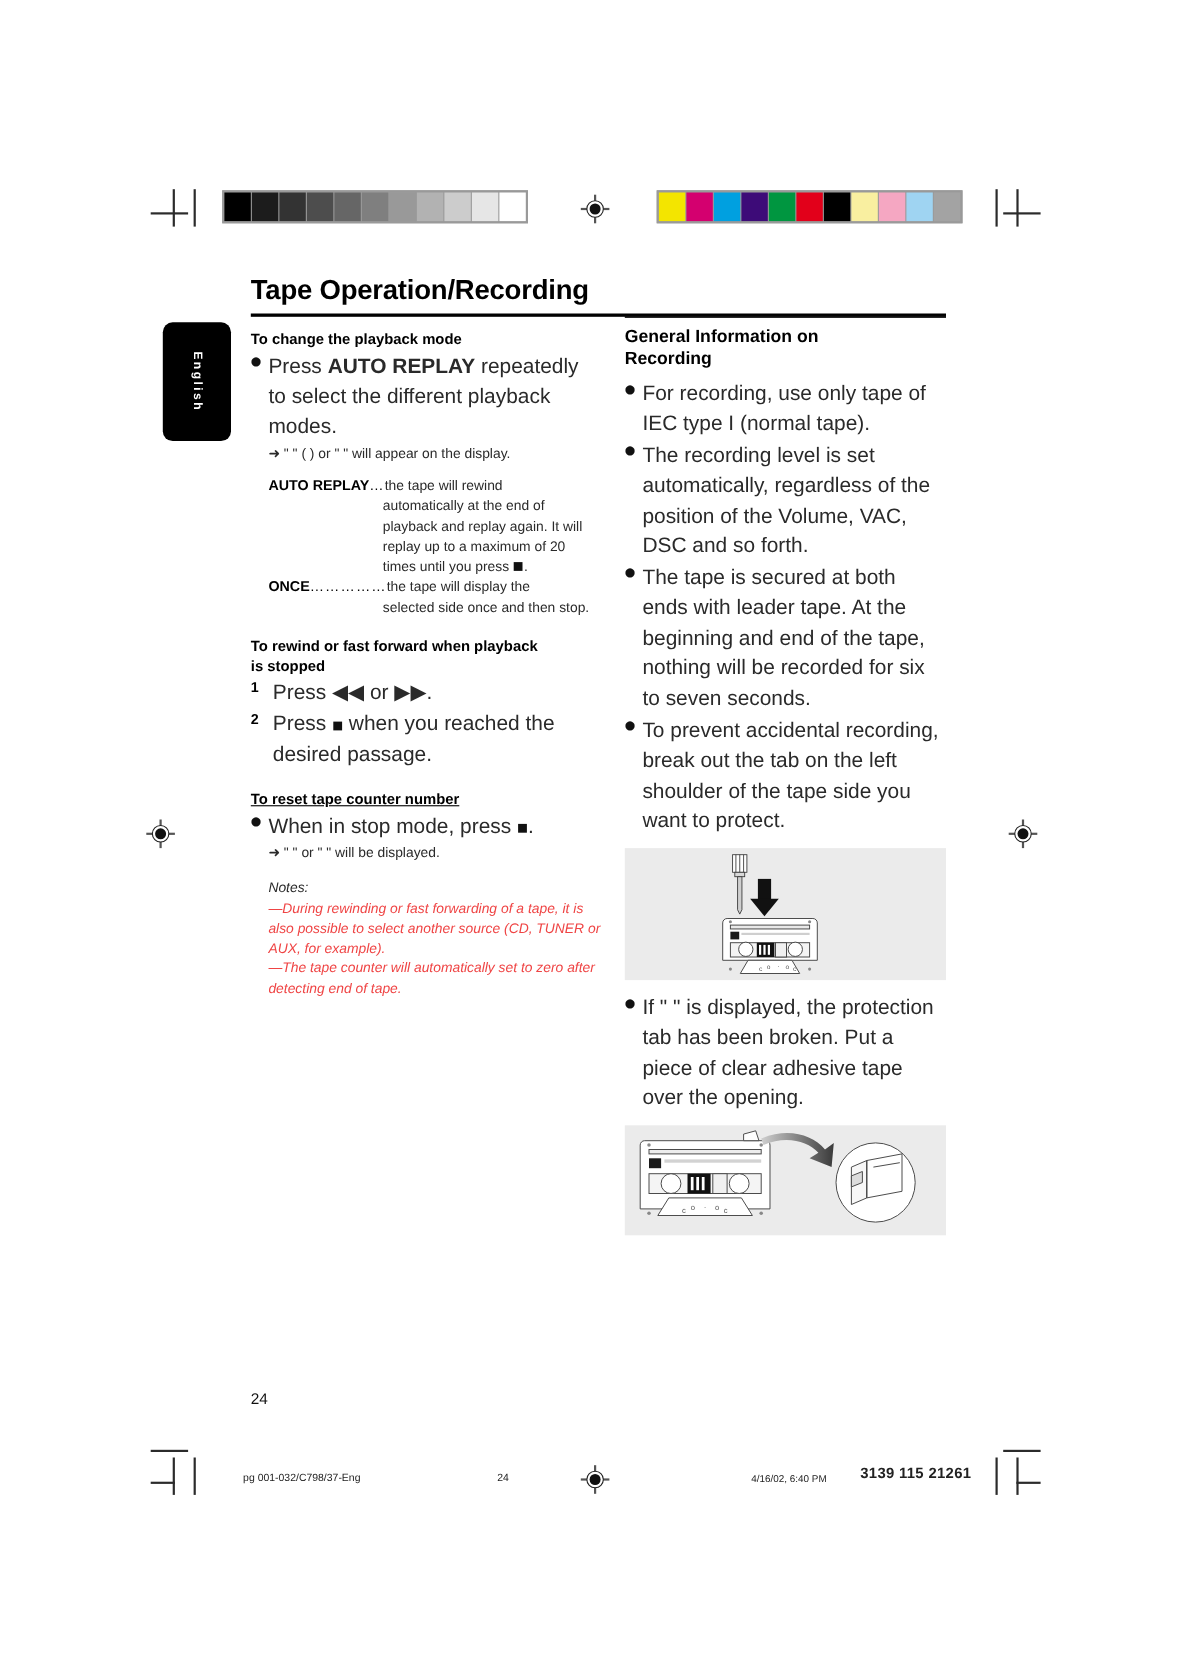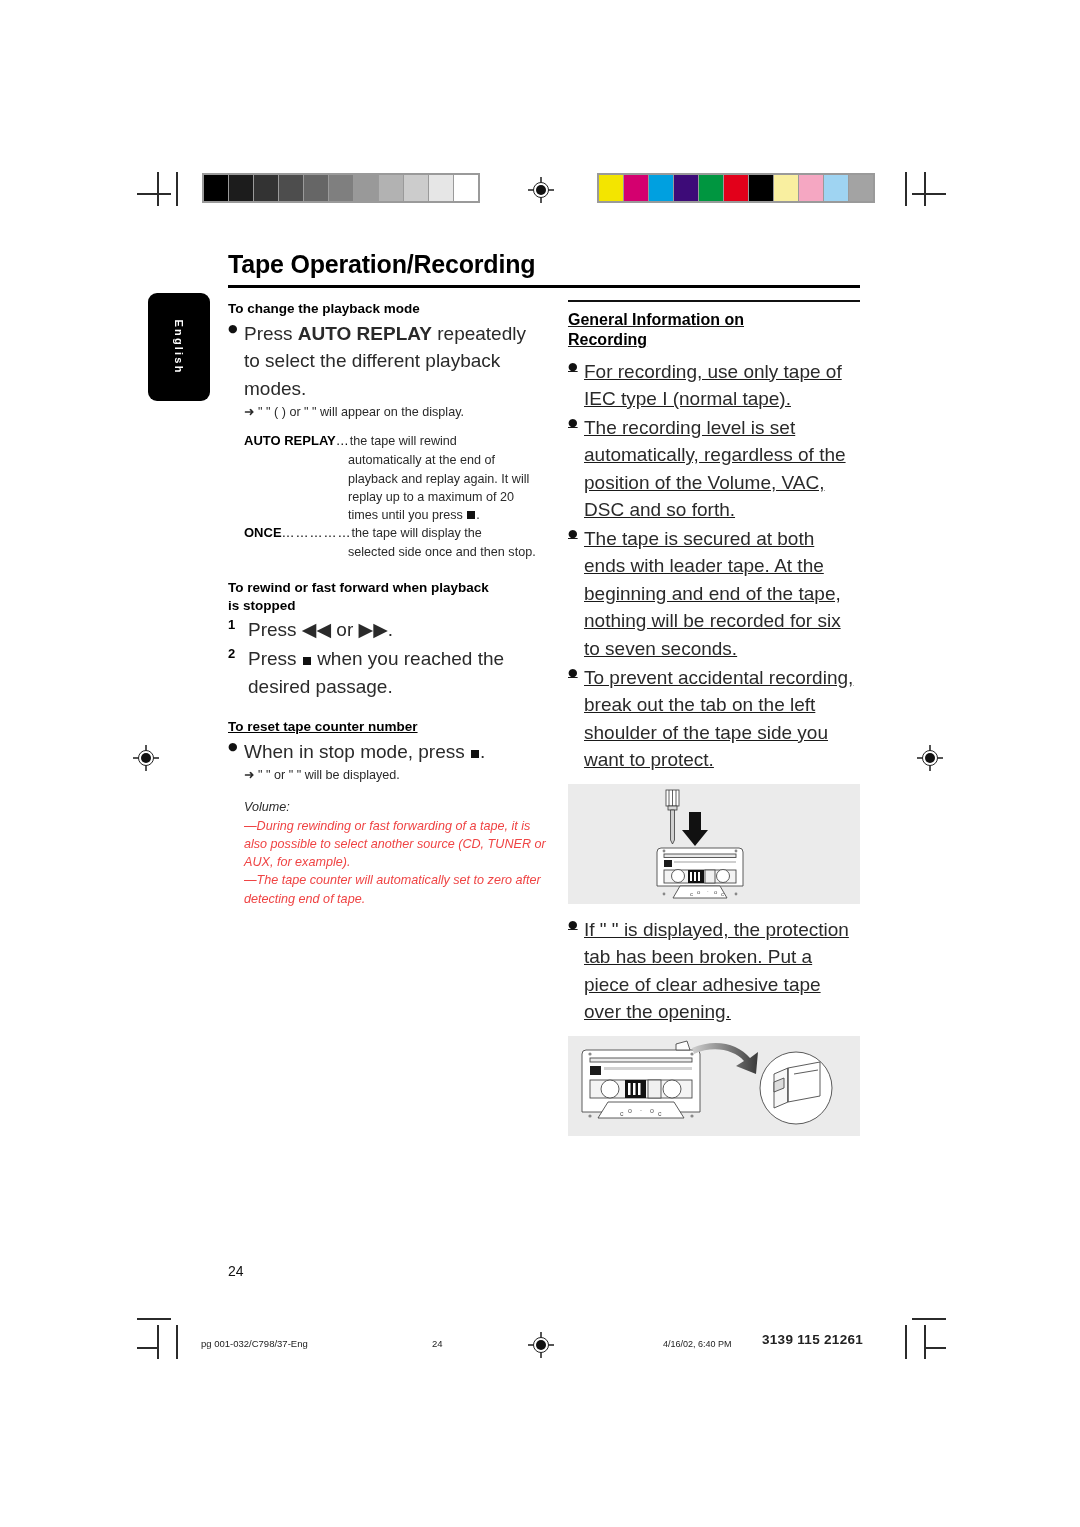--- a/index.html
+++ b/index.html
@@ -37,21 +37,21 @@
     background:#000;border-radius:9px;
   }
   .lang-tab span{
     position:absolute;left:50%;top:50%;
     transform:translate(-50%,-50%) rotate(90deg);
     color:#fff;font-size:11px;font-weight:bold;letter-spacing:2.2px;
     white-space:nowrap;
   }
 
   .col-left{position:absolute;left:228px;top:300px;width:318px;}
-  .col-right{position:absolute;left:568px;top:300px;width:292px;text-decoration:underline;}
+  .col-right{position:absolute;left:568px;top:287px;width:292px;}
 
   .rule-thin{height:1.6px;background:#111;margin-bottom:8px;}
 
   h3.sub{
     font-size:13.5px;font-weight:bold;margin:0 0 2px 0;color:#000;line-height:1.3;
   }
   h2.sec{
     font-size:16px;font-weight:bold;margin:0 0 7px 0;color:#000;line-height:1.28;
   }
 
@@ -82,21 +82,21 @@
 
   
   .figure{background:#ebebeb;width:292px;position:relative;}
   .fig1{height:120px;margin-top:10px;}
   .fig2{height:100px;margin-top:10px;}
 
   
   .pagenum{position:absolute;left:228px;top:1263px;font-size:14px;color:#111;}
 
   
-  .foot{position:absolute;font-size:9.5px;color:#222;}
+  .foot{position:absolute;font-size:9.5px;color:#222;margin-left:20px;}
   .foot-file{left:201px;top:1338px;}
   .foot-pg{left:432px;top:1338px;}
   .foot-date{left:663px;top:1339px;font-size:9px;}
   .foot-code{left:762px;top:1332px;font-size:13.5px;font-weight:bold;letter-spacing:0.3px;}
 </style>
 </head>
 <body>
 
 <div class="page">
 
@@ -217,21 +217,21 @@
 
     <div class="li">
       <div class="bullet sym">●</div>
       <div class="body">
         <span>When in stop mode, press </span><span class="stopsq"></span><span>.</span>
       </div>
     </div>
     <div class="arrow-line indent">➜ "            " or "              " will be displayed.</div>
 
     <div class="notes">
-      <div class="nh">Volume:</div>
+      <div class="nh">Notes:</div>
       <p>—During rewinding or fast forwarding of a tape, it is also possible to select another source (CD, TUNER or AUX, for example).</p>
       <p>—The tape counter will automatically set to zero after detecting end of tape.</p>
     </div>
   </div>
 
   <div class="col-right">
 
     <div class="rule-thin"></div>
 
     <h2 class="sec">

